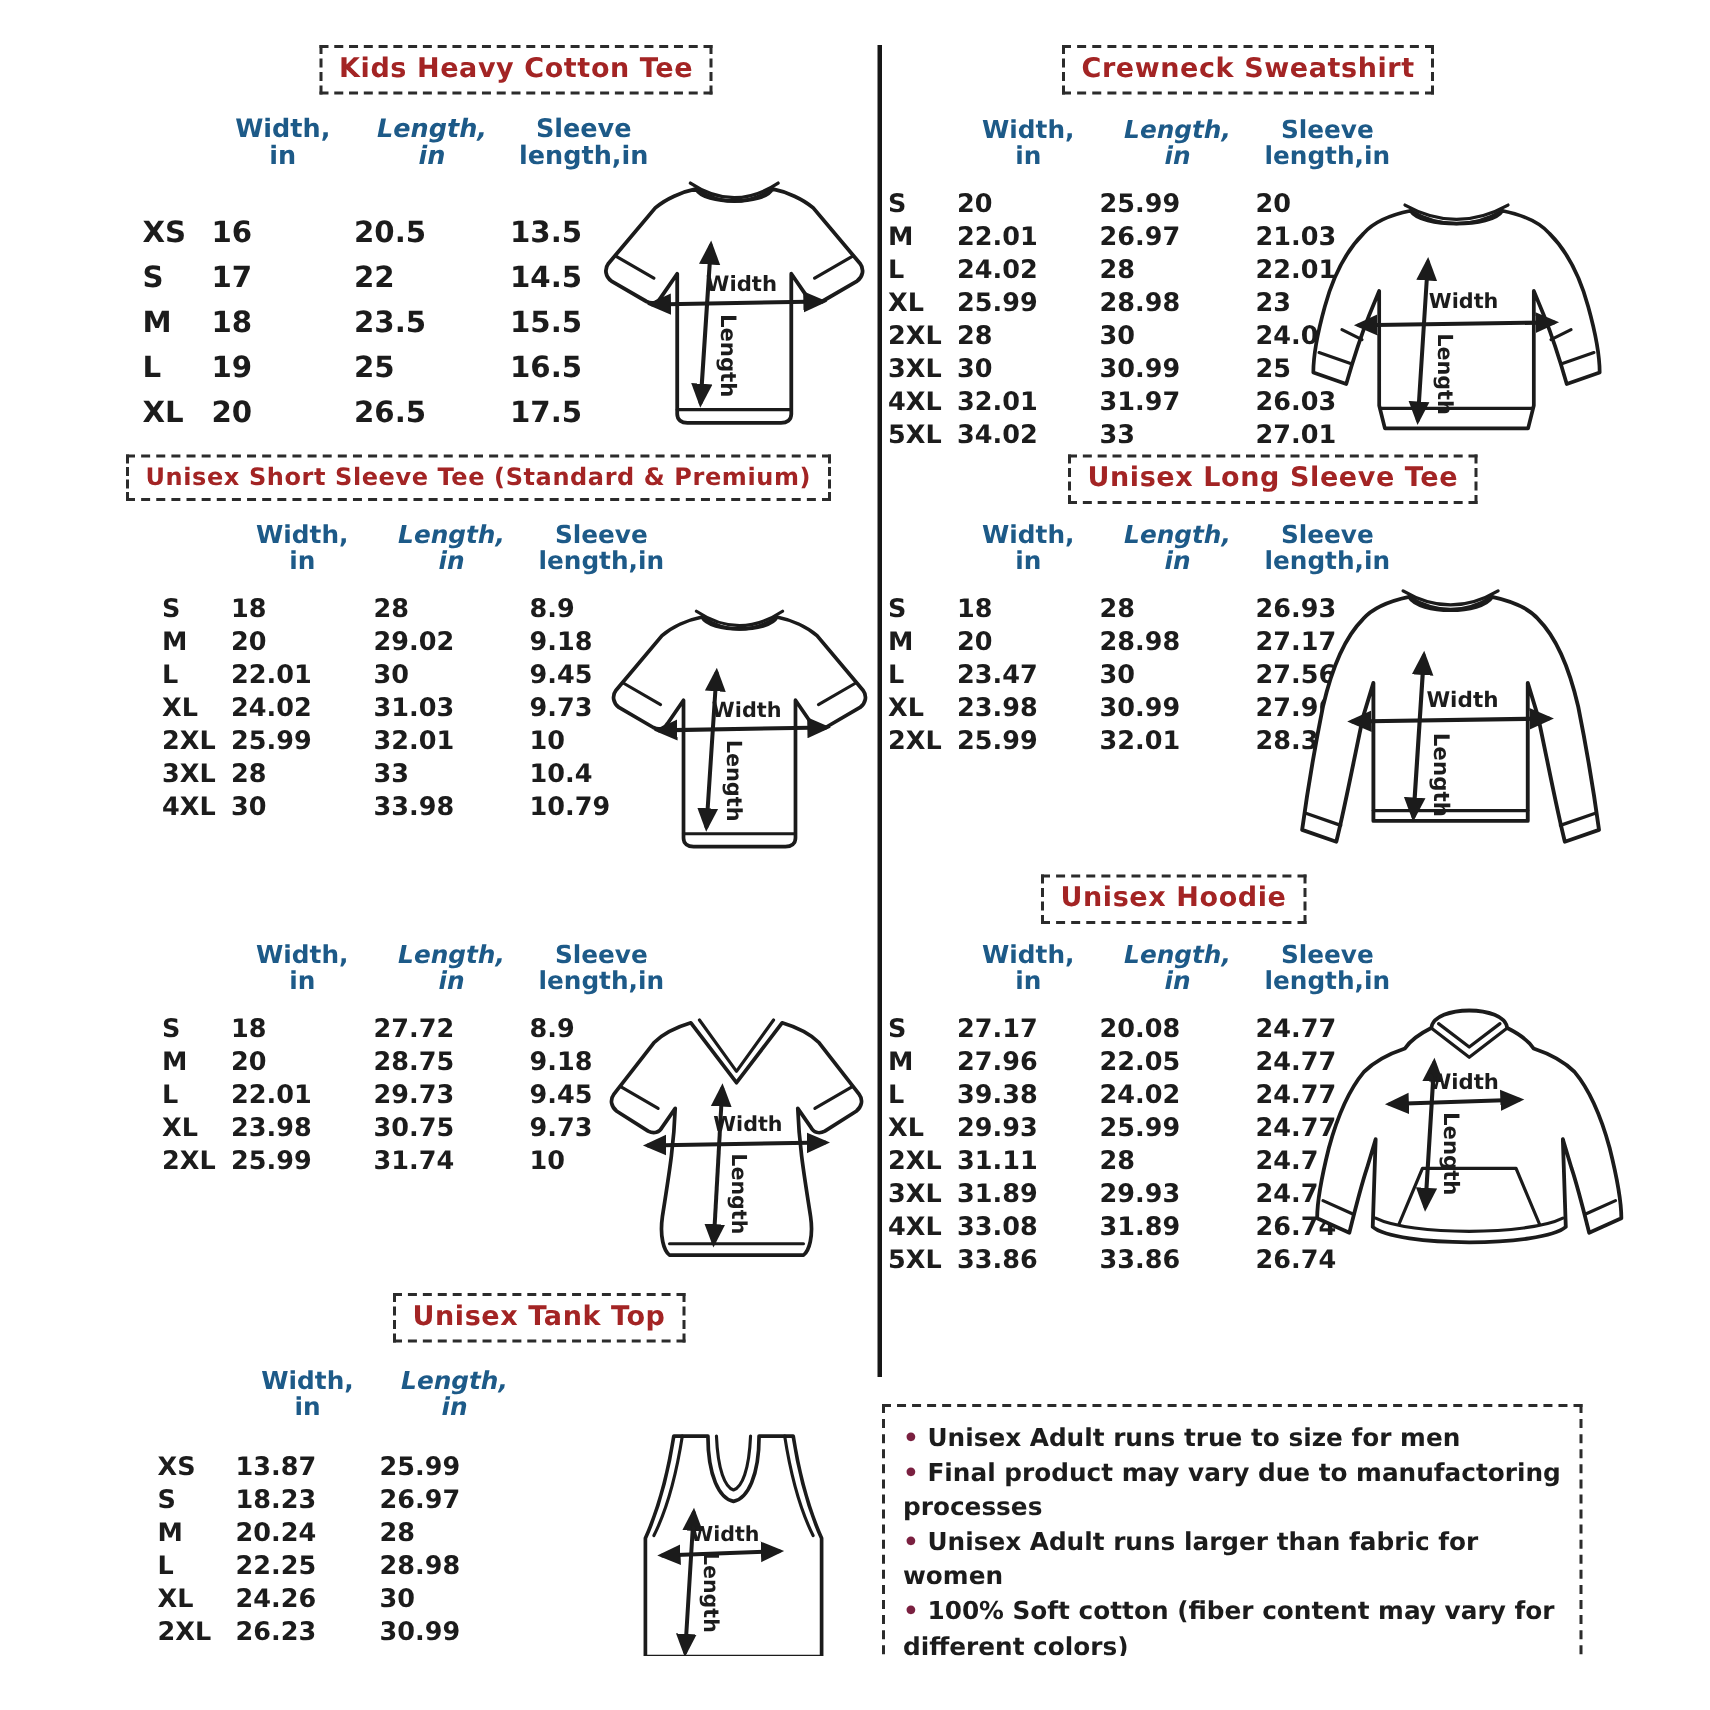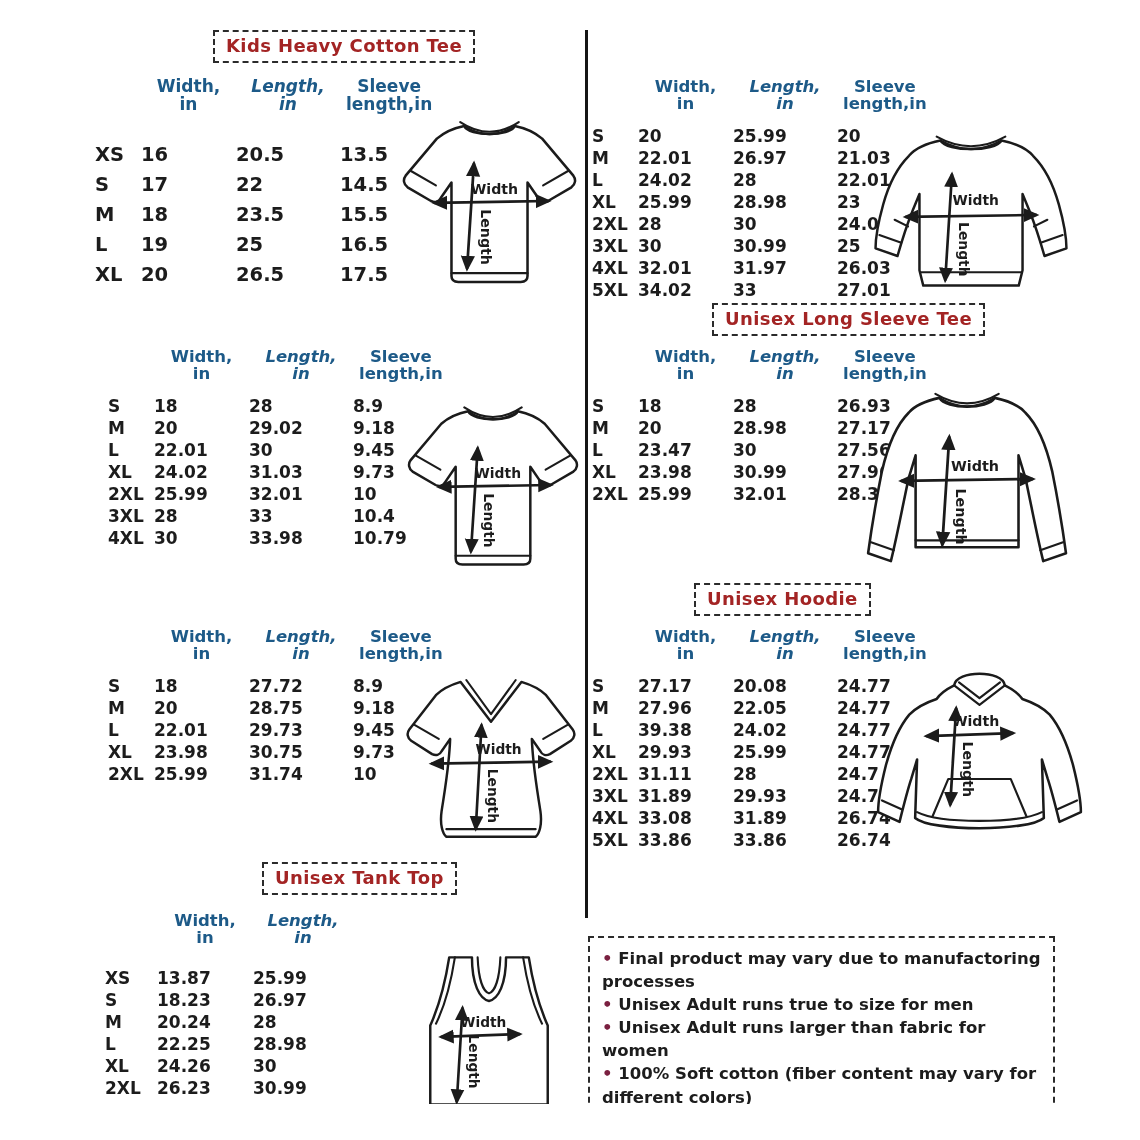--- a/index.html
+++ b/index.html
@@ -108,20 +108,21 @@
     <path class="det" d="M70,12 Q100,32 130,12"></path>
     <path class="det" d="M19,62 L45,77"></path>
     <path class="det" d="M181,62 L155,77"></path>
     <path class="det" d="M61,167 L139,167"></path>
     <line class="arr" x1="84" y1="55" x2="77" y2="162" marker-start="url(#ah)" marker-end="url(#ah)"></line>
     <line class="arr" x1="44" y1="95" x2="160" y2="93" marker-start="url(#ah)" marker-end="url(#ah)"></line>
     <text x="105" y="86" text-anchor="middle">Width</text>
     <text x="91" y="130" text-anchor="middle" transform="rotate(90 91 130)">Length</text>
   </svg>
 
+  <div class="title" style="left:708px;top:30px;">Crewneck Sweatshirt</div>
   <table class="size-table" style="left:592px;top:78px;">
     <thead>
         <tr>
           <th class="size"></th>
           <th>Width, in</th>
           <th>Length, in</th>
           <th>Sleeve
 length,in</th>
         </tr>
       </thead>
@@ -184,20 +185,21 @@
     <path class="det" d="M206,111 L183,119"></path>
     <path class="det" d="M57,150 L163,150"></path>
     <path class="det" d="M30,95 L44,102"></path>
     <path class="det" d="M190,95 L176,102"></path>
     <line class="arr" x1="90" y1="48" x2="83" y2="158" marker-start="url(#ah)" marker-end="url(#ah)"></line>
     <line class="arr" x1="42" y1="92" x2="178" y2="90" marker-start="url(#ah)" marker-end="url(#ah)"></line>
     <text x="115" y="80" text-anchor="middle">Width</text>
     <text x="97" y="126" text-anchor="middle" transform="rotate(90 97 126)">Length</text>
   </svg>
 
+  <div class="title t-sm" style="left:84px;top:303px;">Unisex Short Sleeve Tee (Standard &amp; Premium)</div>
   <table class="size-table" style="left:108px;top:348px;">
     <thead>
         <tr>
           <th class="size"></th>
           <th>Width, in</th>
           <th>Length, in</th>
           <th>Sleeve
 length,in</th>
         </tr>
       </thead>
@@ -497,21 +499,21 @@
     <path class="det" d="M18,167 L142,167"></path>
     <path class="det" d="M18,172 L142,172"></path>
     <line class="arr" x1="52" y1="66" x2="46" y2="164" marker-start="url(#ah)" marker-end="url(#ah)"></line>
     <line class="arr" x1="30" y1="96" x2="112" y2="93" marker-start="url(#ah)" marker-end="url(#ah)"></line>
     <text x="74" y="86" text-anchor="middle">Width</text>
     <text x="59" y="122" text-anchor="middle" transform="rotate(90 59 122)">Length</text>
   </svg>
 
   <div class="notes">
     <ul>
+        <li>Unisex Adult runs true to size for men</li>
         <li>Final product may vary due to manufactoring processes</li>
-        <li>Unisex Adult runs true to size for men</li>
         <li>Unisex Adult runs larger than fabric for women</li>
         <li>100% Soft cotton (fiber content may vary for different colors)</li>
         <li>Tear away label</li>
       </ul>
   </div>
 
 </div>
 
 </body></html>

